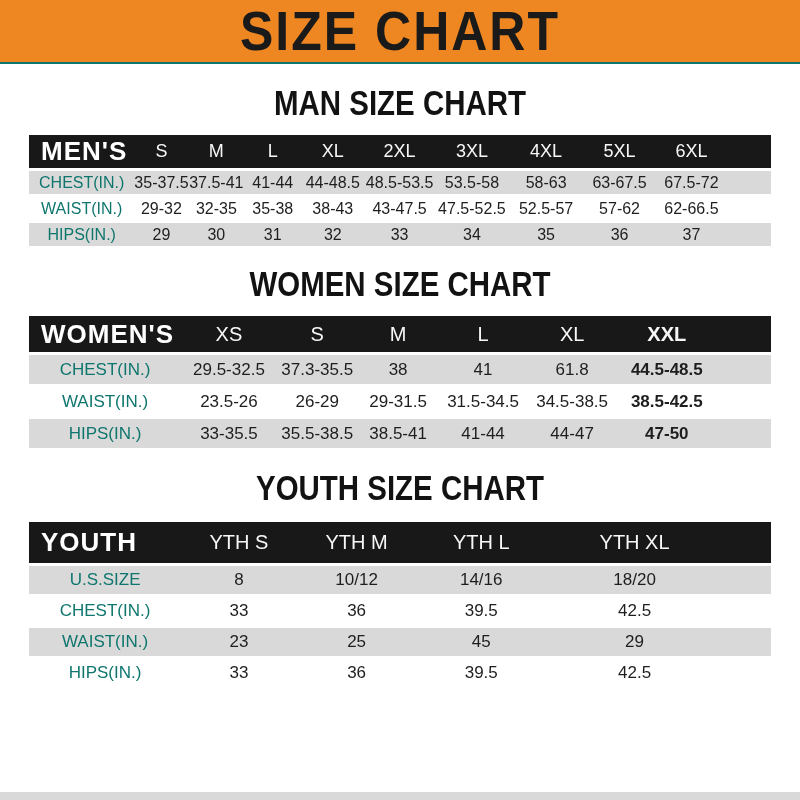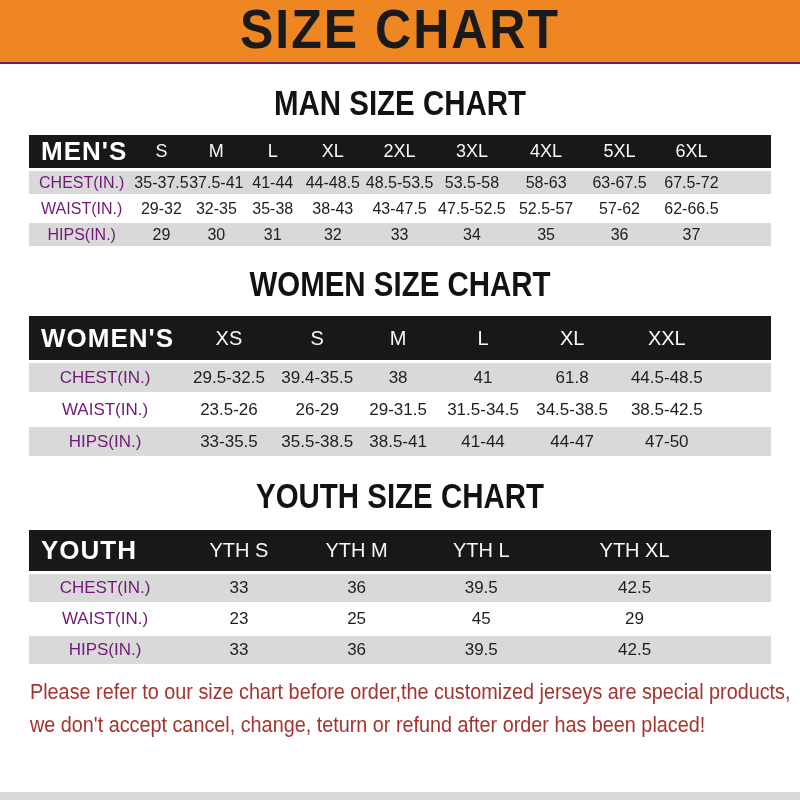--- a/index.html
+++ b/index.html
@@ -9,22 +9,22 @@
     font-family: "Liberation Sans", sans-serif;
     color: #1c1c1c;
     overflow: hidden;
   }
   .page { position: relative; width: 800px; height: 800px; background: #fff; overflow: hidden; }
 
   
   .banner {
     height: 62px;
     background: var(--banner-bg, #EE8722);
-    display: flex; align-items: flex-start; justify-content: center;
-    border-bottom: 2px solid #701a75;
+    display: flex; align-items: center; justify-content: center;
+    border-bottom: 2px solid #0f766e;
   }
   .banner h1 {
     margin: 0;
     font-size: 50px; font-weight: 700;
     color: #1a1a1a;
     letter-spacing: 2px;
     transform: scale(1.0, 1.12);
     white-space: nowrap;
   }
 
@@ -66,50 +66,50 @@
     text-align: left;
     padding-left: 12px;
   }
   table.size-table td {
     text-align: center;
     padding: 0;
     color: #1e1e1e;
     white-space: nowrap;
     overflow: hidden;
   }
-  table.size-table td.rowlabel { color: #701a75; }
+  table.size-table td.rowlabel { color: #0f766e; }
   table.size-table tbody tr:nth-child(odd)  td { background: var(--row-gray, #d9d9d9); }
   table.size-table tbody tr:nth-child(even) td { background: #ffffff; }
 
   
   .men-table th { height: 33px; font-size: 18px; }
   .men-table td { height: 23px; font-size: 16px; }
   .men-table col:nth-child(1) { width: 14.2%; }
   .men-table col:nth-child(2) { width: 7.3%; }
   .men-table col:nth-child(3) { width: 7.5%; }
   .men-table col:nth-child(4) { width: 7.7%; }
   .men-table col:nth-child(5) { width: 8.5%; }
   .men-table col:nth-child(6) { width: 9.5%; }
   .men-table col:nth-child(7) { width: 10%; }
   .men-table col:nth-child(8) { width: 10%; }
   .men-table col:nth-child(9) { width: 9.8%; }
   .men-table col:nth-child(10){ width: 15.5%; }
   .men-table th:last-child, .men-table td:last-child { padding-right: 44px; }
 
   
-  .women-table th { height: 44px; font-size: 20px; }
+  .women-table th { height: 36px; font-size: 20px; }
   .women-table td { height: 29px; font-size: 17px; }
   .women-table col:nth-child(1) { width: 20.5%; }
   .women-table col:nth-child(2) { width: 12.9%; }
   .women-table col:nth-child(3) { width: 10.9%; }
   .women-table col:nth-child(4) { width: 10.9%; }
   .women-table col:nth-child(5) { width: 12.0%; }
   .women-table col:nth-child(6) { width: 12.0%; }
   .women-table col:nth-child(7) { width: 20.8%; }
-  .women-table th:last-child, .women-table td:last-child { padding-right: 54px; }
+  .women-table th:last-child, .women-table td:last-child { padding-right: 54px; font-weight: bold; }
 
   
   .youth-table th { height: 41px; font-size: 20px; }
   .youth-table td { height: 28px; font-size: 17px; }
   .youth-table th.corner { letter-spacing: 3px; margin-left: 12px; }
   .youth-table col:nth-child(1) { width: 20.5%; }
   .youth-table col:nth-child(2) { width: 15.6%; }
   .youth-table col:nth-child(3) { width: 16.1%; }
   .youth-table col:nth-child(4) { width: 17.5%; }
   .youth-table col:nth-child(5) { width: 30.3%; }
@@ -234,21 +234,21 @@
               <th>M</th>
               <th>L</th>
               <th>XL</th>
               <th>XXL</th>
             </tr>
           </thead>
           <tbody>
             <tr>
               <td class="rowlabel">CHEST(IN.)</td>
               <td>29.5-32.5</td>
-              <td>39.4-35.5</td>
+              <td>37.3-35.5</td>
               <td>38</td>
               <td>41</td>
               <td>61.8</td>
               <td>44.5-48.5</td>
             </tr>
             <tr>
               <td class="rowlabel">WAIST(IN.)</td>
               <td>23.5-26</td>
               <td>26-29</td>
               <td>29-31.5</td>
@@ -283,20 +283,27 @@
             <tr>
               <th class="corner">YOUTH</th>
               <th>YTH S</th>
               <th>YTH M</th>
               <th>YTH L</th>
               <th>YTH XL</th>
             </tr>
           </thead>
           <tbody>
             <tr>
+              <td class="rowlabel">U.S.SIZE</td>
+              <td>8</td>
+              <td>10/12</td>
+              <td>14/16</td>
+              <td>18/20</td>
+            </tr>
+            <tr>
               <td class="rowlabel">CHEST(IN.)</td>
               <td>33</td>
               <td>36</td>
               <td>39.5</td>
               <td>42.5</td>
             </tr>
             <tr>
               <td class="rowlabel">WAIST(IN.)</td>
               <td>23</td>
               <td>25</td>
@@ -307,21 +314,17 @@
               <td class="rowlabel">HIPS(IN.)</td>
               <td>33</td>
               <td>36</td>
               <td>39.5</td>
               <td>42.5</td>
             </tr>
           </tbody>
         </table>
     </section>
 
-    <footer class="footer-note">
-      <p>Please refer to our size chart before order,the customized jerseys are special products,</p>
-      <p>we don't accept cancel, change, teturn or refund after order has been placed!</p>
-    </footer>
 
   </main>
 
   <div class="bottom-strip"></div>
 </div>
 
 </body></html>

